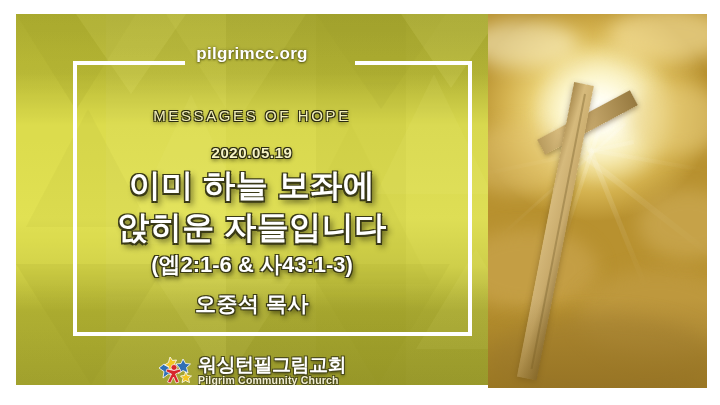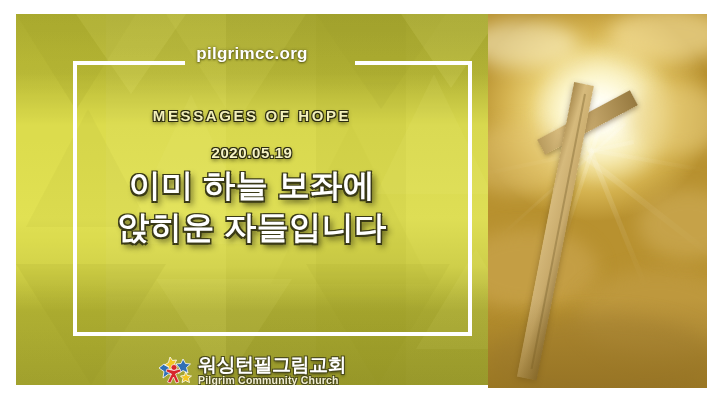--- a/index.html
+++ b/index.html
@@ -42,21 +42,21 @@
     position:absolute;left:0;right:0;top:62px;text-align:center;
     font-size:24px;font-weight:bold;color:#f7f6c9;letter-spacing:.5px;
     text-shadow:
       -1.5px -1.5px 0 #2b2b10, 1.5px -1.5px 0 #2b2b10,
       -1.5px  1.5px 0 #2b2b10, 1.5px  1.5px 0 #2b2b10,
        0 3px 5px rgba(30,30,5,.85);
     z-index:5;
   }
   #series-sub{
     position:absolute;left:0;right:0;top:93px;text-align:center;
-    font-size:15px;font-weight:bold;color:#f3f0bb;letter-spacing:2.6px;
+    font-size:15px;font-weight:normal;color:#f3f0bb;letter-spacing:2.6px;
     text-shadow:
       -1px -1px 0 #2b2b10, 1px -1px 0 #2b2b10,
       -1px  1px 0 #2b2b10, 1px  1px 0 #2b2b10,
        0 2px 4px rgba(30,30,5,.8);
     z-index:5;
   }
   #sermon-date{
     position:absolute;left:0;right:0;top:130px;text-align:center;
     font-size:15px;font-weight:bold;color:#f6f3c4;letter-spacing:.6px;
     text-shadow:
@@ -153,20 +153,22 @@
     <div id="frame-top-r"></div>
     <div id="frame-left"></div>
     <div id="frame-right"></div>
     <div id="frame-bottom"></div>
 
     <div id="url">pilgrimcc.org</div>
     <div id="series-sub">MESSAGES OF HOPE</div>
     <div id="sermon-date">2020.05.19</div>
     <div id="title-l2" class="maintitle">앉히운 자들입니다</div>
     <div id="title-l1" class="maintitle">이미 하늘 보좌에</div>
+    <div id="scripture">(엡2:1-6 &amp; 사43:1-3)</div>
+    <div id="speaker">오중석 목사</div>
 
     <div id="logo">
       <svg id="logo-mark" viewBox="0 0 68 64">
 
         <path d="M12 20 L20 26 L30 20 L26 32 L34 42 L21 40 L10 48 L12 35 L2 28 Z" fill="#2f6fb5" stroke="#ffffff" stroke-width="1.6" stroke-linejoin="round"></path>
 
         <path d="M24 6 L29 13 L37 12 L33 20 L37 27 L28 27 L23 34 L21 25 L13 22 L21 17 Z" fill="#f2c722" stroke="#ffffff" stroke-width="1.6" stroke-linejoin="round"></path>
 
         <path d="M50 10 L55 19 L65 20 L57 27 L60 38 L50 33 L41 39 L43 28 L36 20 L46 19 Z" fill="#2f6fb5" stroke="#ffffff" stroke-width="1.6" stroke-linejoin="round"></path>
 

